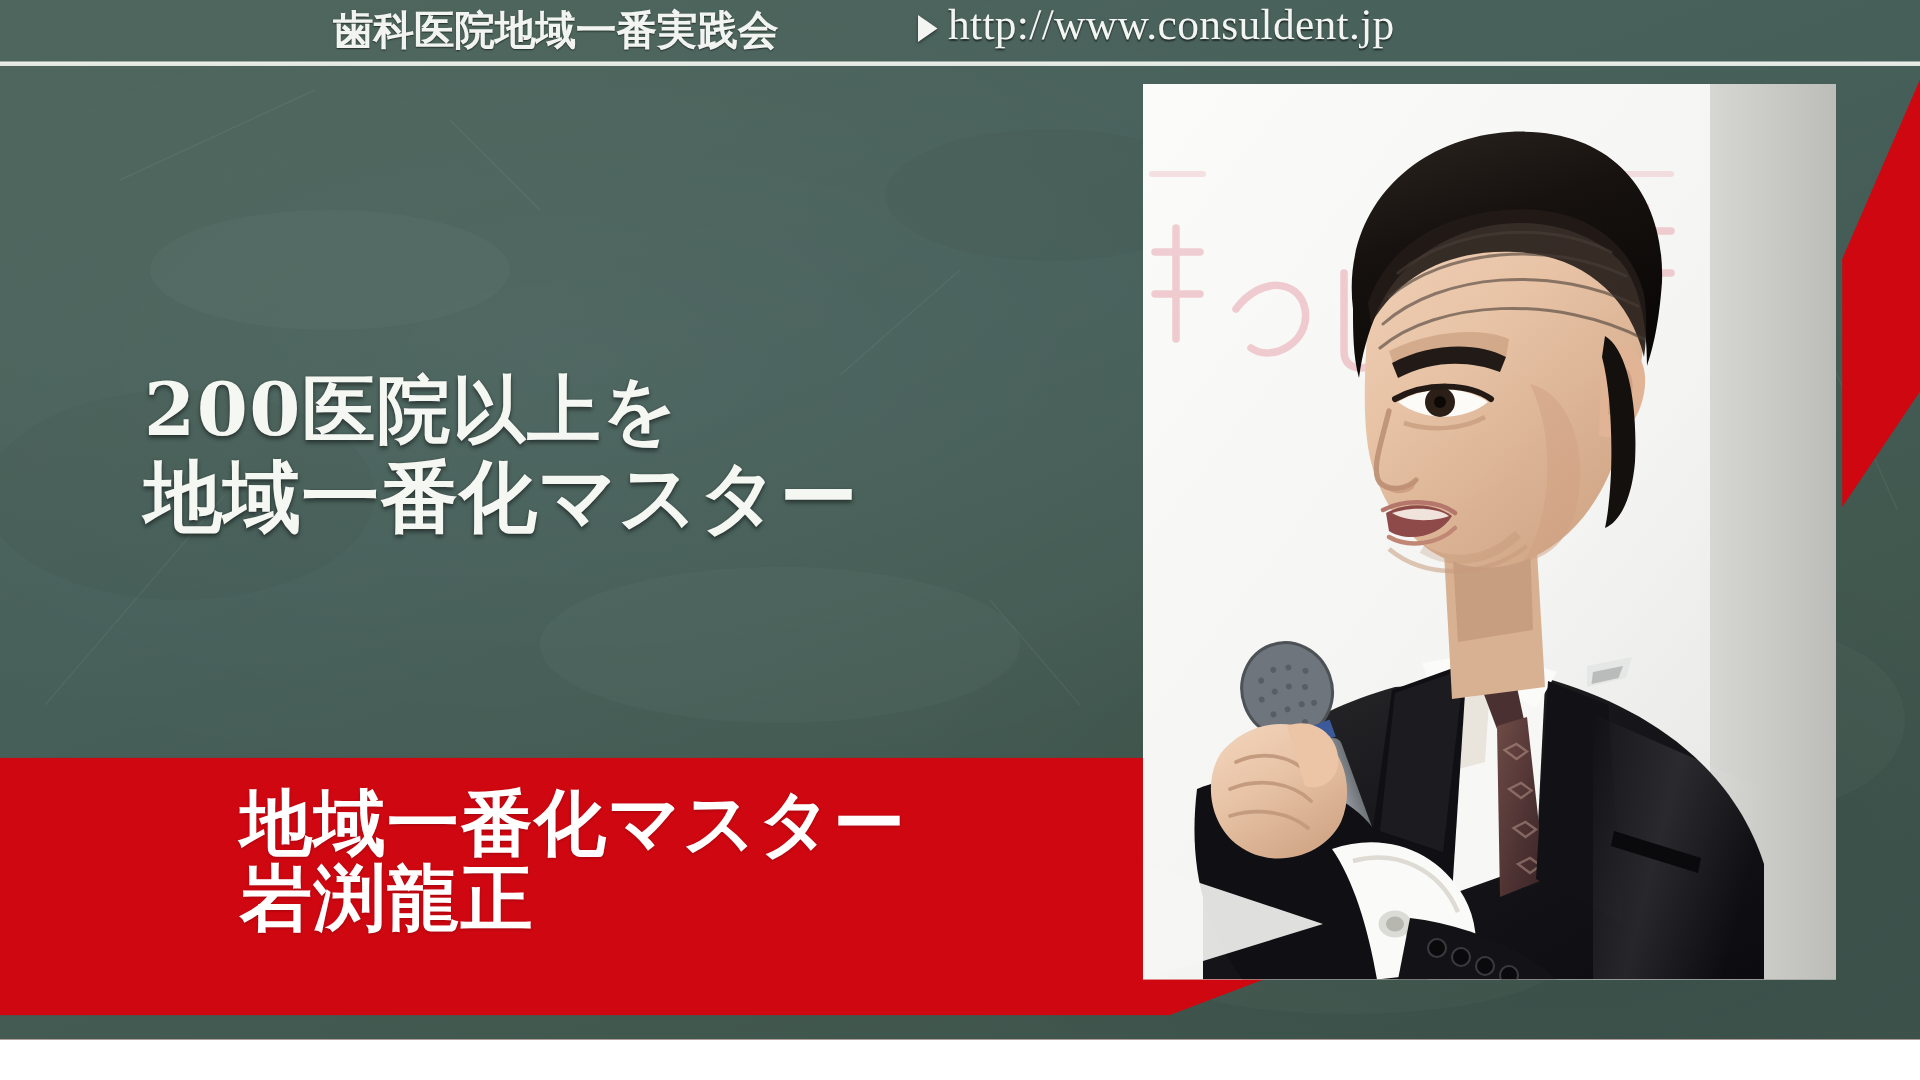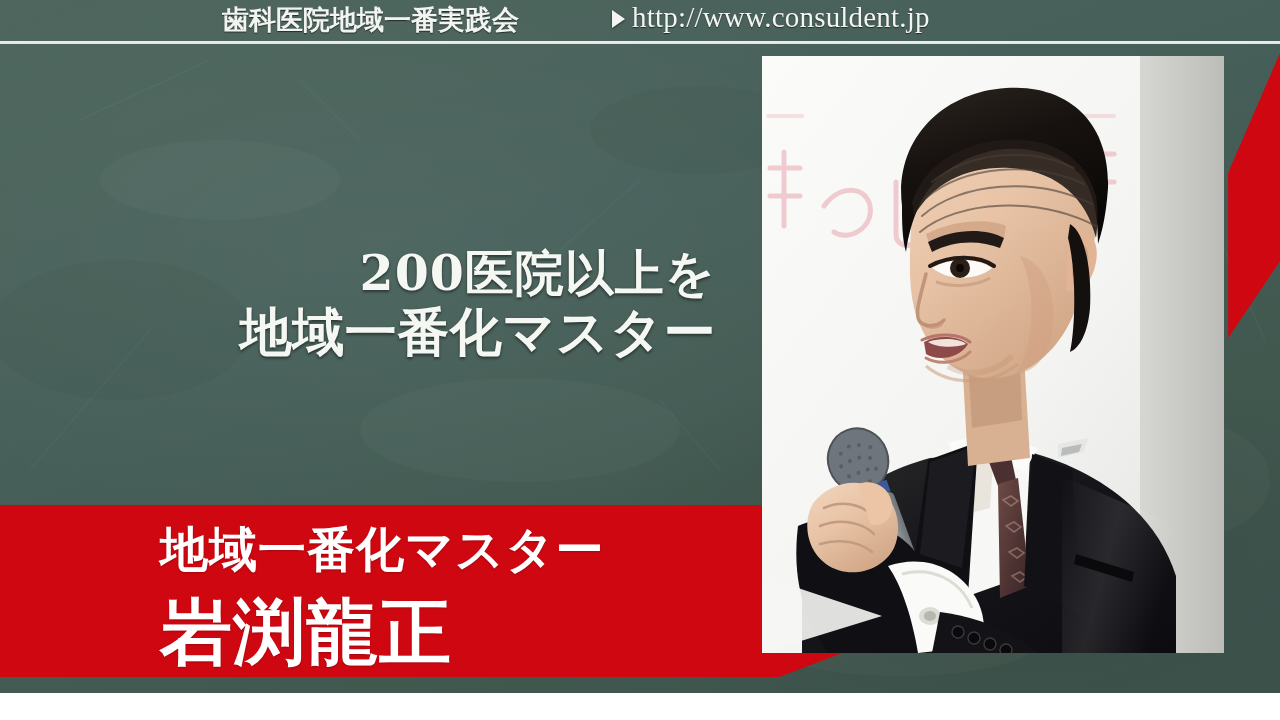--- a/index.html
+++ b/index.html
@@ -98,21 +98,21 @@
     background: linear-gradient(to bottom, #eef1ec, #dfe4dd);
     z-index: 7;
   }
 
   
   .headline {
     position: absolute;
     left: 96px;
     top: 248px;
     width: 620px;
-    text-align: right;
+    text-align: left;
     z-index: 4;
     line-height: 1.06;
     color: #f5f7f3;
     font-weight: 700;
     text-shadow: 0 2px 3px rgba(0,0,0,0.45), 0 0 1px rgba(0,0,0,0.3);
     font-family: "DejaVu Serif", "Liberation Serif", serif;
   }
   .headline-line1 { font-size: 49px; letter-spacing: 1px; }
   .headline-line2 { font-size: 52px; letter-spacing: 0.5px; margin-top: 4px; }
 
@@ -144,21 +144,21 @@
     left: 160px;
     top: 524px;
     z-index: 8;
     color: #ffffff;
     font-weight: 700;
     line-height: 1.05;
     text-shadow: 0 1px 2px rgba(0,0,0,0.22);
     font-family: "DejaVu Serif", "Liberation Serif", serif;
   }
   .banner-line1 { font-size: 48px; letter-spacing: 1px; }
-  .banner-line2 { font-size: 72px; letter-spacing: 1px; margin-top: 20px; }
+  .banner-line2 { font-size: 48px; letter-spacing: 1px; margin-top: 0; }
 
   
   .photo {
     position: absolute;
     left: 762px;
     top: 56px;
     width: 462px;
     height: 597px;
     z-index: 9;
     overflow: hidden;

